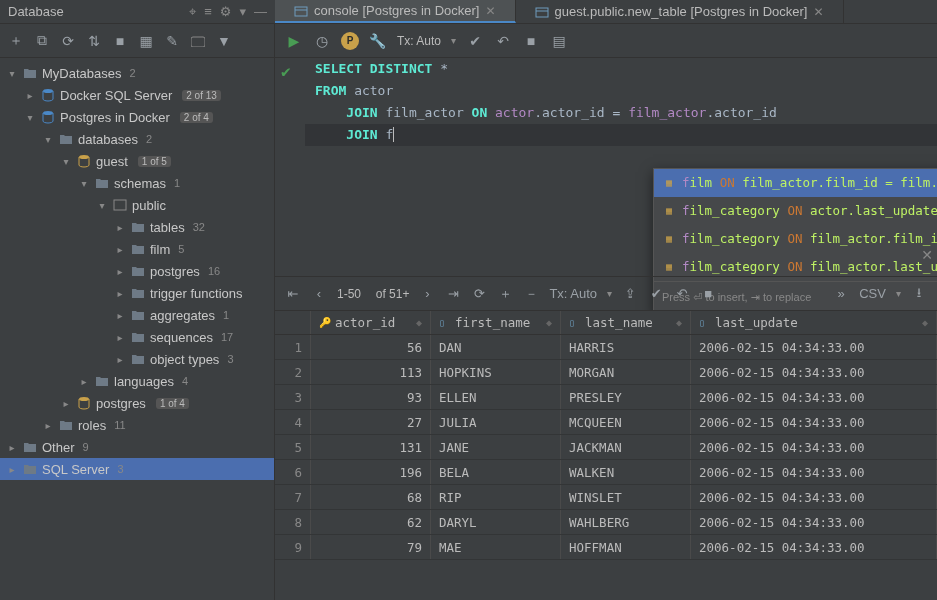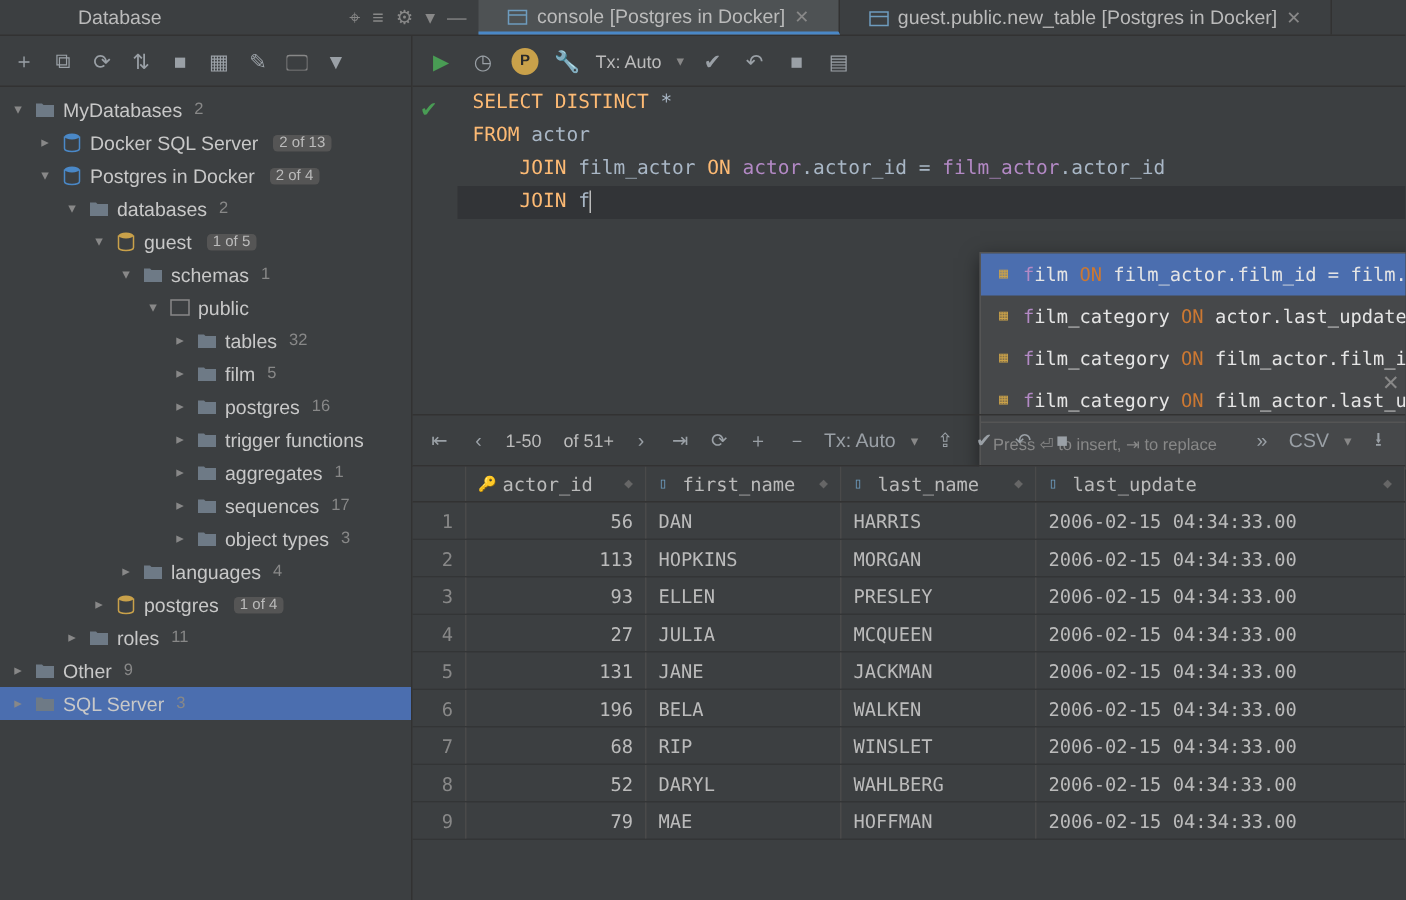--- a/index.html
+++ b/index.html
@@ -1,19 +1,19 @@
 <!DOCTYPE html>
 <html><head>
 <meta charset="utf-8">
 <style>
   * { margin: 0; padding: 0; box-sizing: border-box; }
   body { background: #3c3f41; color: #bbbbbb; font-family: -apple-system, BlinkMacSystemFont, "Segoe UI", sans-serif; font-size: 13px; width: 937px; height: 600px; overflow: hidden; }
   .app { display: flex; flex-direction: column; height: 600px; }
   .top-row { display: flex; height: 24px; border-bottom: 1px solid #323232; }
-  .db-panel-title { width: 275px; display: flex; align-items: center; padding: 0 8px; gap: 6px; margin-left: 44px; }
+  .db-panel-title { width: 275px; display: flex; align-items: center; padding: 0 8px; gap: 6px; }
   .db-panel-title .title { color: #bbbbbb; font-size: 13px; }
   .db-panel-title .icons { margin-left: auto; display: flex; gap: 8px; color: #888; }
   .tabs { display: flex; }
   .tab { display: flex; align-items: center; gap: 6px; padding: 0 19px; border-right: 1px solid #323232; color: #bbbbbb; cursor: pointer; }
   .tab.active { background: #4e5254; border-bottom: 2px solid #4a88c7; }
   .tab .tab-icon { width: 14px; height: 14px; }
   .tab .close { color: #888; font-size: 12px; }
   .main-row { display: flex; flex: 1; min-height: 0; }
   .sidebar { width: 275px; border-right: 1px solid #323232; display: flex; flex-direction: column; }
   .sidebar-toolbar { height: 34px; display: flex; align-items: center; gap: 10px; padding: 0 8px; border-bottom: 1px solid #323232; color: #9aa0a6; }
@@ -29,31 +29,31 @@
   .right { flex: 1; display: flex; flex-direction: column; min-width: 0; }
   .editor-toolbar { height: 34px; display: flex; align-items: center; gap: 10px; padding: 0 10px; border-bottom: 1px solid #323232; color: #9aa0a6; }
   .editor-toolbar .ic { width:18px; height:18px; display:flex; align-items:center; justify-content:center; cursor:pointer; font-size:14px; }
   .editor-toolbar .play { color: #499c54; }
   .editor-toolbar .pcircle { width:18px;height:18px;border-radius:50%;background:#c9a14a;color:#2b2b2b;font-size:10px;display:flex;align-items:center;justify-content:center;font-weight:bold; }
   .editor-toolbar .txlabel { color:#bbbbbb; font-size:12px; }
   .editor { flex: 0 0 auto; position: relative; font-family: "Menlo","Consolas",monospace; font-size: 13px; line-height: 22px; padding-left: 30px; }
   .editor .gutter-check { position:absolute; left:6px; top:3px; color:#499c54; font-size:16px; }
   .code-line { white-space: pre; padding: 0 10px; }
   .code-line.hl { background: #323437; }
-  .kw { color: #fdba74; }
+  .kw { color: #5eead4; font-weight: bold; }
   .ident { color: #a9b7c6; }
   .func { color: #b389c5; }
   .caret::after { content:""; border-left:1px solid #bbb; animation: blink 1s steps(1) infinite; }
   @keyframes blink { 50% {opacity:0;} }
   .autocomplete { position: absolute; left: 378px; top: 110px; width: 518px; background: #46484a; border: 1px solid #555; box-shadow: 0 4px 12px rgba(0,0,0,0.5); font-family: "Menlo","Consolas",monospace; font-size: 12.5px; }
   .ac-row { display:flex; align-items:center; gap:6px; padding: 3px 8px; cursor:pointer; white-space:nowrap; overflow:hidden; }
   .ac-row.sel { background: #4b6eaf; }
   .ac-row .ac-icon { width:14px; height:14px; display:flex; align-items:center; justify-content:center; color:#c9a14a; font-size:10px; }
   .ac-row .match { color:#b389c5; }
-  .ac-row .rest { color:#e5e5e5; }
+  .ac-row .rest { color:#bef264; }
   .ac-row .on { color:#cc7832; }
   .ac-hint { display:flex; align-items:center; justify-content:space-between; padding:4px 8px; color:#888; font-size:11px; border-top:1px solid #555; font-family:-apple-system,sans-serif; }
   .results { flex: 1; display:flex; flex-direction:column; border-top:1px solid #323232; min-height:0; position: relative; margin-top: 130px;}
   .results-close { position:absolute; right:4px; top:-30px; color:#888; cursor:pointer; font-size:14px; }
   .res-toolbar { height: 34px; display:flex; align-items:center; gap:10px; padding:0 10px; border-bottom:1px solid #323232; color:#9aa0a6; }
   .res-toolbar .paging { color:#bbbbbb; font-size:12px; display:flex; align-items:center; gap:4px; }
   .res-toolbar .ic { width:16px;height:16px;display:flex;align-items:center;justify-content:center;cursor:pointer;font-size:13px; }
   .table { flex:1; overflow:auto; font-family:"Menlo","Consolas",monospace; font-size:12.5px; }
   .thead { display:flex; background:#3c3f41; border-bottom:1px solid #323232; position:sticky; top:0; }
   .th, .td { border-right:1px solid #4a4a4a; padding:4px 8px; display:flex; align-items:center; overflow:hidden; white-space:nowrap; }
@@ -456,21 +456,21 @@
               </div>
               <div class="trow">
                 <div class="td rownum">7</div>
     <div class="td num c-actor">68</div>
     <div class="td c-first">RIP</div>
     <div class="td c-last">WINSLET</div>
     <div class="td c-upd">2006-02-15 04:34:33.00</div>
               </div>
               <div class="trow">
                 <div class="td rownum">8</div>
-    <div class="td num c-actor">52</div>
+    <div class="td num c-actor">62</div>
     <div class="td c-first">DARYL</div>
     <div class="td c-last">WAHLBERG</div>
     <div class="td c-upd">2006-02-15 04:34:33.00</div>
               </div>
               <div class="trow">
                 <div class="td rownum">9</div>
     <div class="td num c-actor">79</div>
     <div class="td c-first">MAE</div>
     <div class="td c-last">HOFFMAN</div>
     <div class="td c-upd">2006-02-15 04:34:33.00</div>

